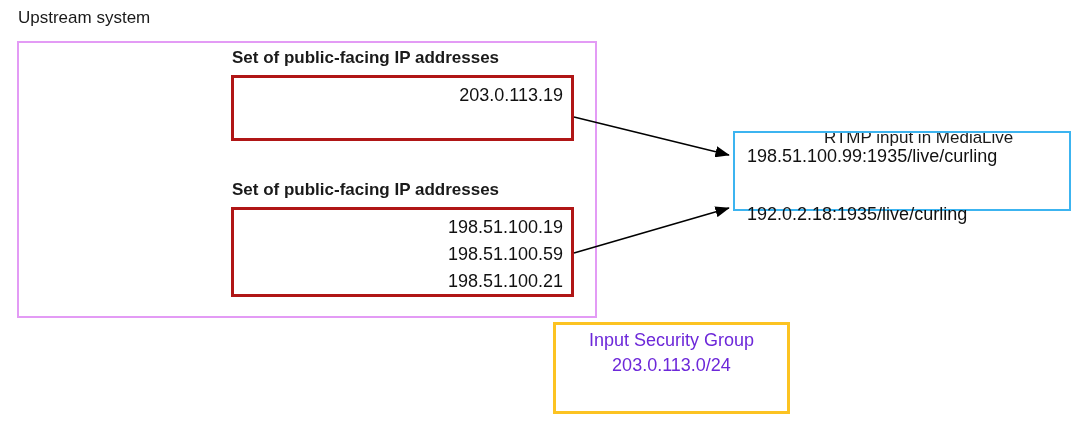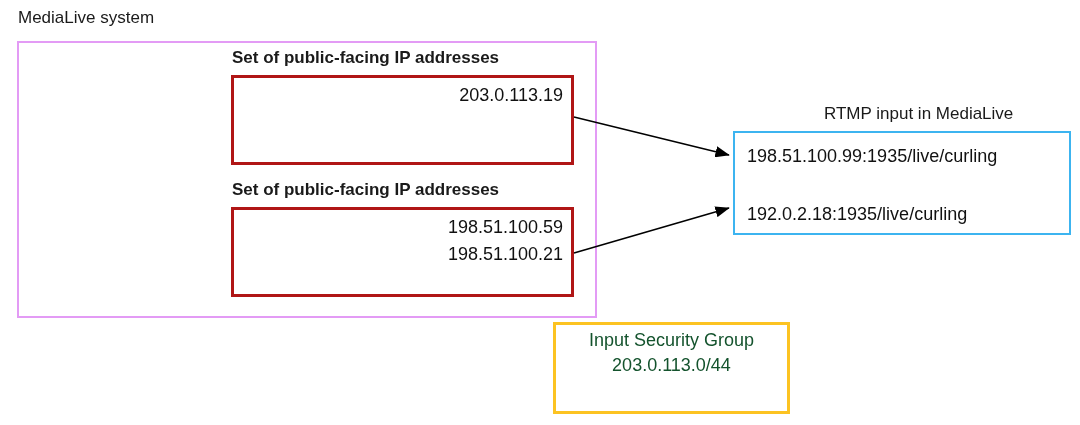--- a/index.html
+++ b/index.html
@@ -56,42 +56,42 @@
     font-size: 18px;
     line-height: 27px;
     color: #111111;
     text-align: right;
   }
   #ipset-title-1 { left: 232px; top: 48px; }
   #ipset-box-1 {
     left: 231px;
     top: 75px;
     width: 343px;
-    height: 90px;
+    height: 66px;
     padding-left: 28px;
   }
   #ipset-title-2 { left: 232px; top: 180px; }
   #ipset-box-2 {
     left: 231px;
     top: 207px;
     width: 343px;
     height: 90px;
   }
   
   #rtmp-title {
     left: 824px;
-    top: 104px;
+    top: 128px;
     font-size: 17px;
   }
   #rtmp-box {
     position: absolute;
     left: 733px;
     top: 131px;
     width: 338px;
-    height: 104px;
+    height: 80px;
     border: 2px solid #3cb4f0;
     box-sizing: border-box;
     background: transparent;
   }
   #rtmp-box .rtmp-line {
     position: absolute;
     left: 12px;
     font-size: 18px;
     color: #111111;
     white-space: nowrap;
@@ -105,21 +105,21 @@
     top: 322px;
     width: 237px;
     height: 92px;
     border: 3px solid #fcc322;
     box-sizing: border-box;
     background: transparent;
     text-align: center;
   }
   #isg-box .isg-line {
     font-size: 18px;
-    color: #14532d;
+    color: #6d28d9;
     line-height: 25px;
     white-space: nowrap;
   }
   #isg-box .isg-inner {
     position: absolute;
     left: 0;
     right: 0;
     top: 3px;
     text-align: center;
   }
@@ -131,49 +131,50 @@
     width: 1080px;
     height: 425px;
     pointer-events: none;
   }
 </style>
 </head>
 <body>
 
 <div id="canvas">
 
-  <div class="label" id="upstream-title">MediaLive system</div>
+  <div class="label" id="upstream-title">Upstream system</div>
 
   <div id="upstream-box"></div>
 
   <div class="label ipset-title" id="ipset-title-1">Set of public-facing IP addresses</div>
   <div class="ipset-box" id="ipset-box-1">
     <div class="ip-lines">
       <div>203.0.113.19</div>
     </div>
   </div>
 
   <div class="label ipset-title" id="ipset-title-2">Set of public-facing IP addresses</div>
   <div class="ipset-box" id="ipset-box-2">
     <div class="ip-lines">
+      <div>198.51.100.19</div>
       <div>198.51.100.59</div>
       <div>198.51.100.21</div>
     </div>
   </div>
 
   <div class="label" id="rtmp-title">RTMP input in MediaLive</div>
   <div id="rtmp-box">
     <div class="rtmp-line" id="rtmp-line-1">198.51.100.99:1935/live/curling</div>
     <div class="rtmp-line" id="rtmp-line-2">192.0.2.18:1935/live/curling</div>
   </div>
 
   <div id="isg-box">
     <div class="isg-inner">
       <div class="isg-line">Input Security Group</div>
-      <div class="isg-line">203.0.113.0/44</div>
+      <div class="isg-line">203.0.113.0/24</div>
     </div>
   </div>
 
   <svg id="arrows" viewBox="0 0 1080 425" xmlns="http://www.w3.org/2000/svg">
     <defs>
       <marker id="arrowhead" markerWidth="9" markerHeight="7" refX="8.5" refY="3.5" orient="auto" markerUnits="strokeWidth">
         <polygon points="0 0, 9 3.5, 0 7" fill="#000000"></polygon>
       </marker>
     </defs>
     <line x1="574" y1="117" x2="729" y2="155" stroke="#000000" stroke-width="1.6" marker-end="url(#arrowhead)"></line>

